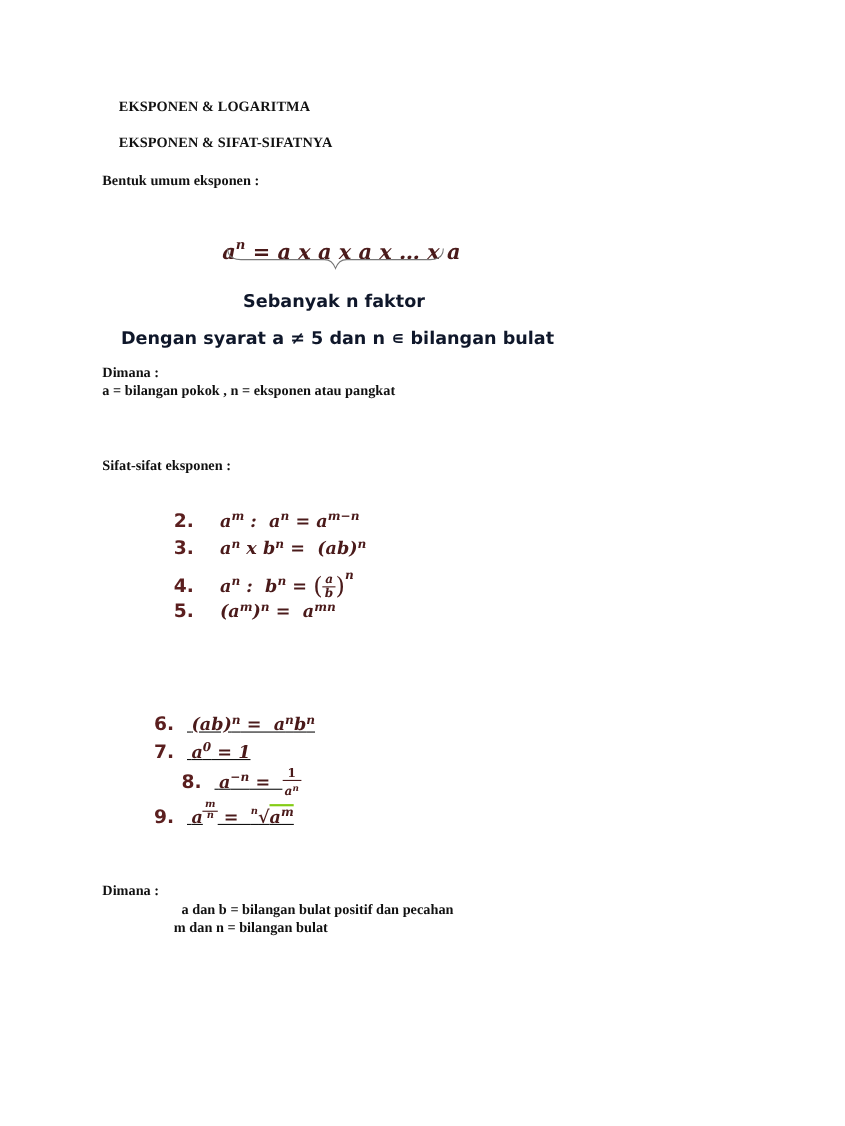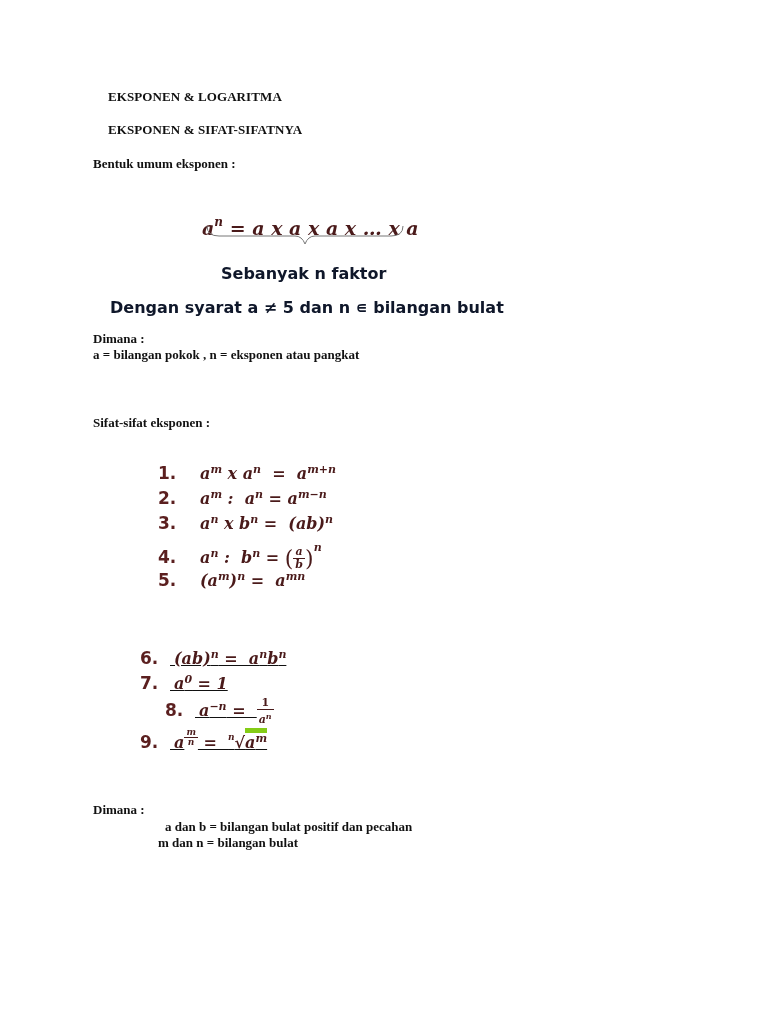--- a/index.html
+++ b/index.html
@@ -38,24 +38,20 @@
   <div class="abs fig-label" style="left:221px; top:264px; font-size:16px;">Sebanyak n faktor</div>
   <div class="abs fig-label" style="left:110px; top:298px; font-size:16px;">Dengan syarat a ≠ 5 dan n ∊ bilangan bulat</div>
 
   <div class="abs it" style="left:93px; top:331px;">Dimana :</div>
   <div class="abs it" style="left:93px; top:347px;">a =  bilangan pokok , n = eksponen atau pangkat</div>
 
   <div class="abs it" style="left:93px; top:415px;">Sifat-sifat eksponen :</div>
 
   <div class="abs" style="left:158px; top:457px;">
     <div class="prop">
-      <span class="num">1.</span>
-      <span class="math">a<sup>m</sup> x a<sup>n</sup> &nbsp;= &nbsp;a<sup>m+n</sup></span>
-    </div>
-    <div class="prop">
       <span class="num">2.</span>
       <span class="math">a<sup>m</sup> : &nbsp;a<sup>n</sup> = a<sup>m−n</sup></span>
     </div>
     <div class="prop">
       <span class="num">3.</span>
       <span class="math">a<sup>n</sup> x b<sup>n</sup> = &nbsp;(ab)<sup>n</sup></span>
     </div>
     <div class="prop" style="height:32px; line-height:32px;">
       <span class="num">4.</span>
       <span class="math">a<sup>n</sup> : &nbsp;b<sup>n</sup> = <span class="paren">(</span><span class="frac"><span class="top">a</span><span class="bot">b</span></span><span class="paren">)</span><sup style="vertical-align:12px;">n</sup></span>
@@ -74,21 +70,21 @@
     <div class="prop">
       <span class="num" style="width:30px;">7.</span>
       <span class="math">a<sup>0</sup> = 1</span>
     </div>
     <div class="prop" style="height:30px; line-height:30px;margin-left:25px;">
       <span class="num" style="width:30px;">8.</span>
       <span class="math">a<sup>−n</sup> = &nbsp;<span class="frac"><span class="top" style="font-style:normal;">1</span><span class="bot">a<sup style="font-size:8px;vertical-align:4px;">n</sup></span></span></span>
     </div>
     <div class="prop" style="height:30px; line-height:30px;">
       <span class="num" style="width:30px;">9.</span>
-      <span class="math">a<sup style="vertical-align:8px;"><span class="frac" style="font-size:9px;line-height:9px;"><span class="top">m</span><span class="bot">n</span></span></sup> = &nbsp;<sup style="font-size:9px;vertical-align:8px;">n</sup>√<span style="border-top:5px solid #84cc16;">a<sup>m</sup></span></span>
+      <span class="math">a<sup style="vertical-align:8px;"><span class="frac" style="font-size:9px;line-height:9px;"><span class="top">m</span><span class="bot">n</span></span></sup> = &nbsp;<sup style="font-size:9px;vertical-align:8px;">n</sup>√<span style="border-top:2px solid #84cc16;">a<sup>m</sup></span></span>
     </div>
   </div>
 
   <div class="abs it" style="left:93px; top:802px;">Dimana :</div>
   <div class="abs it" style="left:165px; top:819px;">a dan b = bilangan bulat positif dan pecahan</div>
   <div class="abs it" style="left:158px; top:835px;">m dan n = bilangan bulat</div>
 
 </div>
 
 </body></html>

